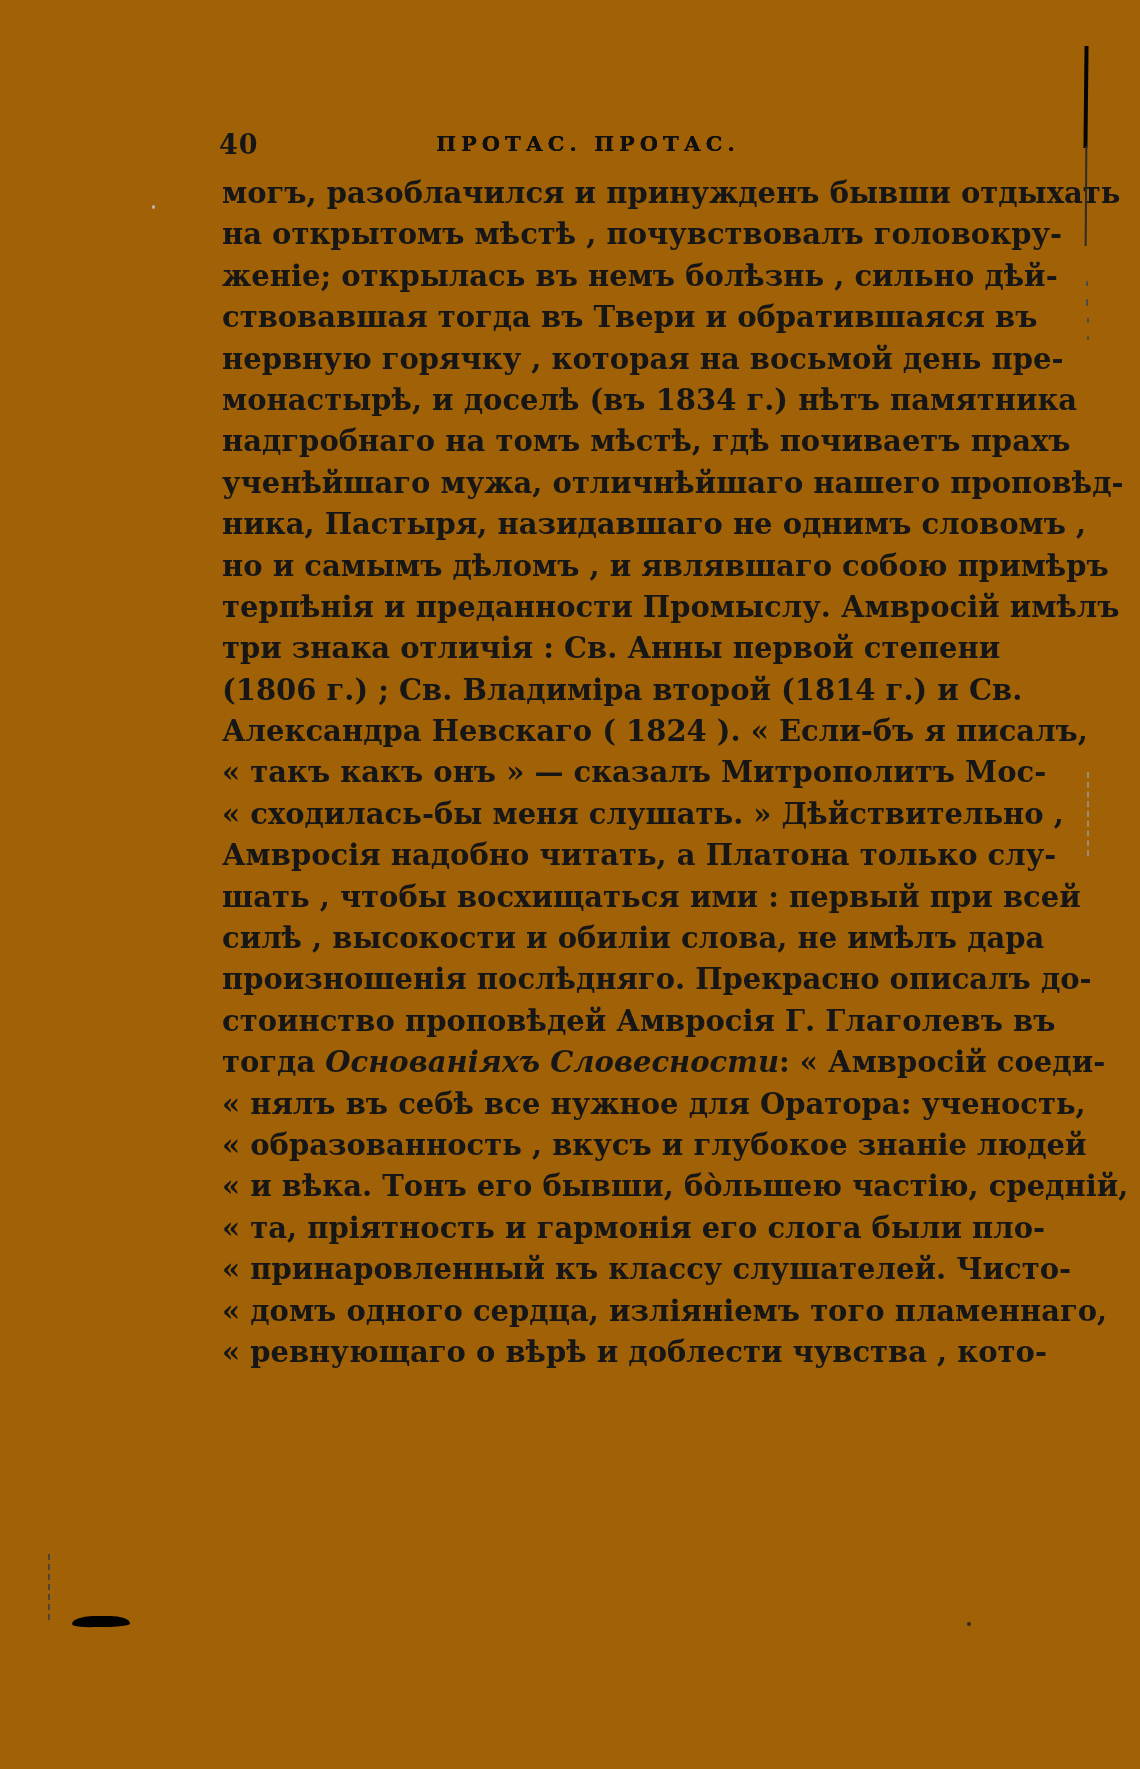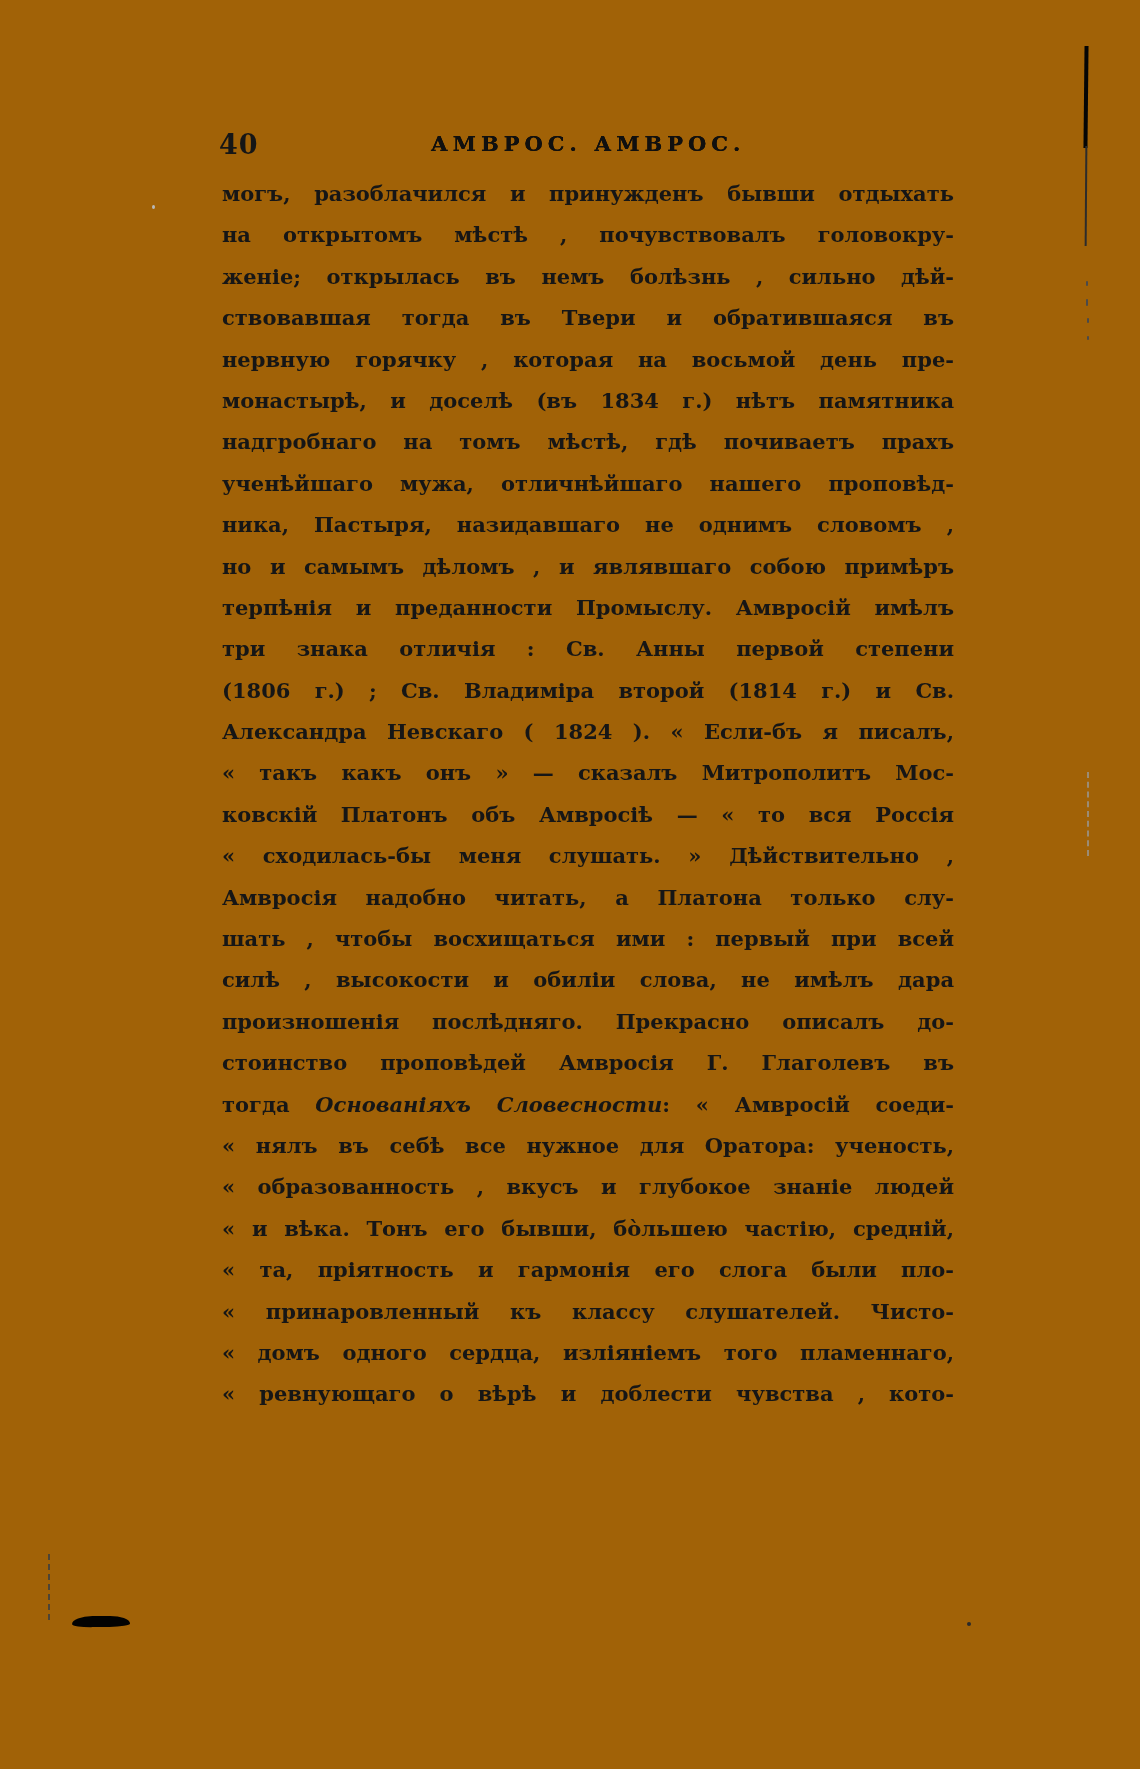--- a/index.html
+++ b/index.html
@@ -31,21 +31,21 @@
     color:#101010;
     text-shadow:0 0 0.6px #000;
   }
   .text-block {
     position:absolute;
     left:222px; top:173px; width:732px;
   }
   .text-line {
     height:41.4px;
     line-height:41.4px;
-    font-size:21px;
+    font-size:29px;
     font-weight:bold;
     color:#161616;
     text-align:justify;
     text-align-last:justify;
     white-space:nowrap;
   }
   .text-line .italic { font-style:italic; font-weight:bold; }
 
   
   .artifact { position:absolute; pointer-events:none; }
@@ -80,39 +80,38 @@
   .speck.s1 { left:152px; top:205px; width:3px; height:4px; background:#b9b9b9; }
   .speck.s2 { left:967px; top:1622px; width:4px; height:4px; }
 </style>
 </head>
 <body>
 
 <div class="page">
 
   <div class="page-number">40</div>
 
-  <div class="running-head">АМВРОС. АМВРОС.</div>
+  <div class="running-head">ПРОТАС. ПРОТАС.</div>
 
   <div class="text-block">
       <div class="text-line"><span>могъ, разоблачился и принужденъ бывши отдыхать</span></div>
       <div class="text-line"><span>на открытомъ мѣстѣ , почувствовалъ головокру-</span></div>
       <div class="text-line"><span>женіе; открылась въ немъ болѣзнь , сильно дѣй-</span></div>
       <div class="text-line"><span>ствовавшая тогда въ Твери и обратившаяся въ</span></div>
       <div class="text-line"><span>нервную горячку , которая на восьмой день пре-</span></div>
       <div class="text-line"><span>монастырѣ, и доселѣ (въ 1834 г.) нѣтъ памятника</span></div>
       <div class="text-line"><span>надгробнаго на томъ мѣстѣ, гдѣ почиваетъ прахъ</span></div>
       <div class="text-line"><span>ученѣйшаго мужа, отличнѣйшаго нашего проповѣд-</span></div>
       <div class="text-line"><span>ника, Пастыря, назидавшаго не однимъ словомъ ,</span></div>
       <div class="text-line"><span>но и самымъ дѣломъ , и являвшаго собою примѣръ</span></div>
       <div class="text-line"><span>терпѣнія и преданности Промыслу. Амвросій имѣлъ</span></div>
       <div class="text-line"><span>три знака отличія : Св. Анны первой степени</span></div>
       <div class="text-line"><span>(1806 г.) ; Св. Владиміра второй (1814 г.) и Св.</span></div>
       <div class="text-line"><span>Александра Невскаго ( 1824 ). « Если-бъ я писалъ,</span></div>
       <div class="text-line"><span>« такъ какъ онъ » — сказалъ Митрополитъ Мос-</span></div>
-      <div class="text-line"><span>ковскій Платонъ объ Амвросіѣ — « то вся Россія</span></div>
       <div class="text-line"><span>« сходилась-бы меня слушать. » Дѣйствительно ,</span></div>
       <div class="text-line"><span>Амвросія надобно читать, а Платона только слу-</span></div>
       <div class="text-line"><span>шать , чтобы восхищаться ими : первый при всей</span></div>
       <div class="text-line"><span>силѣ , высокости и обиліи слова, не имѣлъ дара</span></div>
       <div class="text-line"><span>произношенія послѣдняго. Прекрасно описалъ до-</span></div>
       <div class="text-line"><span>стоинство проповѣдей Амвросія Г. Глаголевъ въ</span></div>
       <div class="text-line"><span>тогда </span><span class="italic">Основаніяхъ Словесности</span><span>: « Амвросій соеди-</span></div>
       <div class="text-line"><span>« нялъ въ себѣ все нужное для Оратора: ученость,</span></div>
       <div class="text-line"><span>« образованность , вкусъ и глубокое знаніе людей</span></div>
       <div class="text-line"><span>« и вѣка. Тонъ его бывши, бо̀льшею частію, средній,</span></div>

